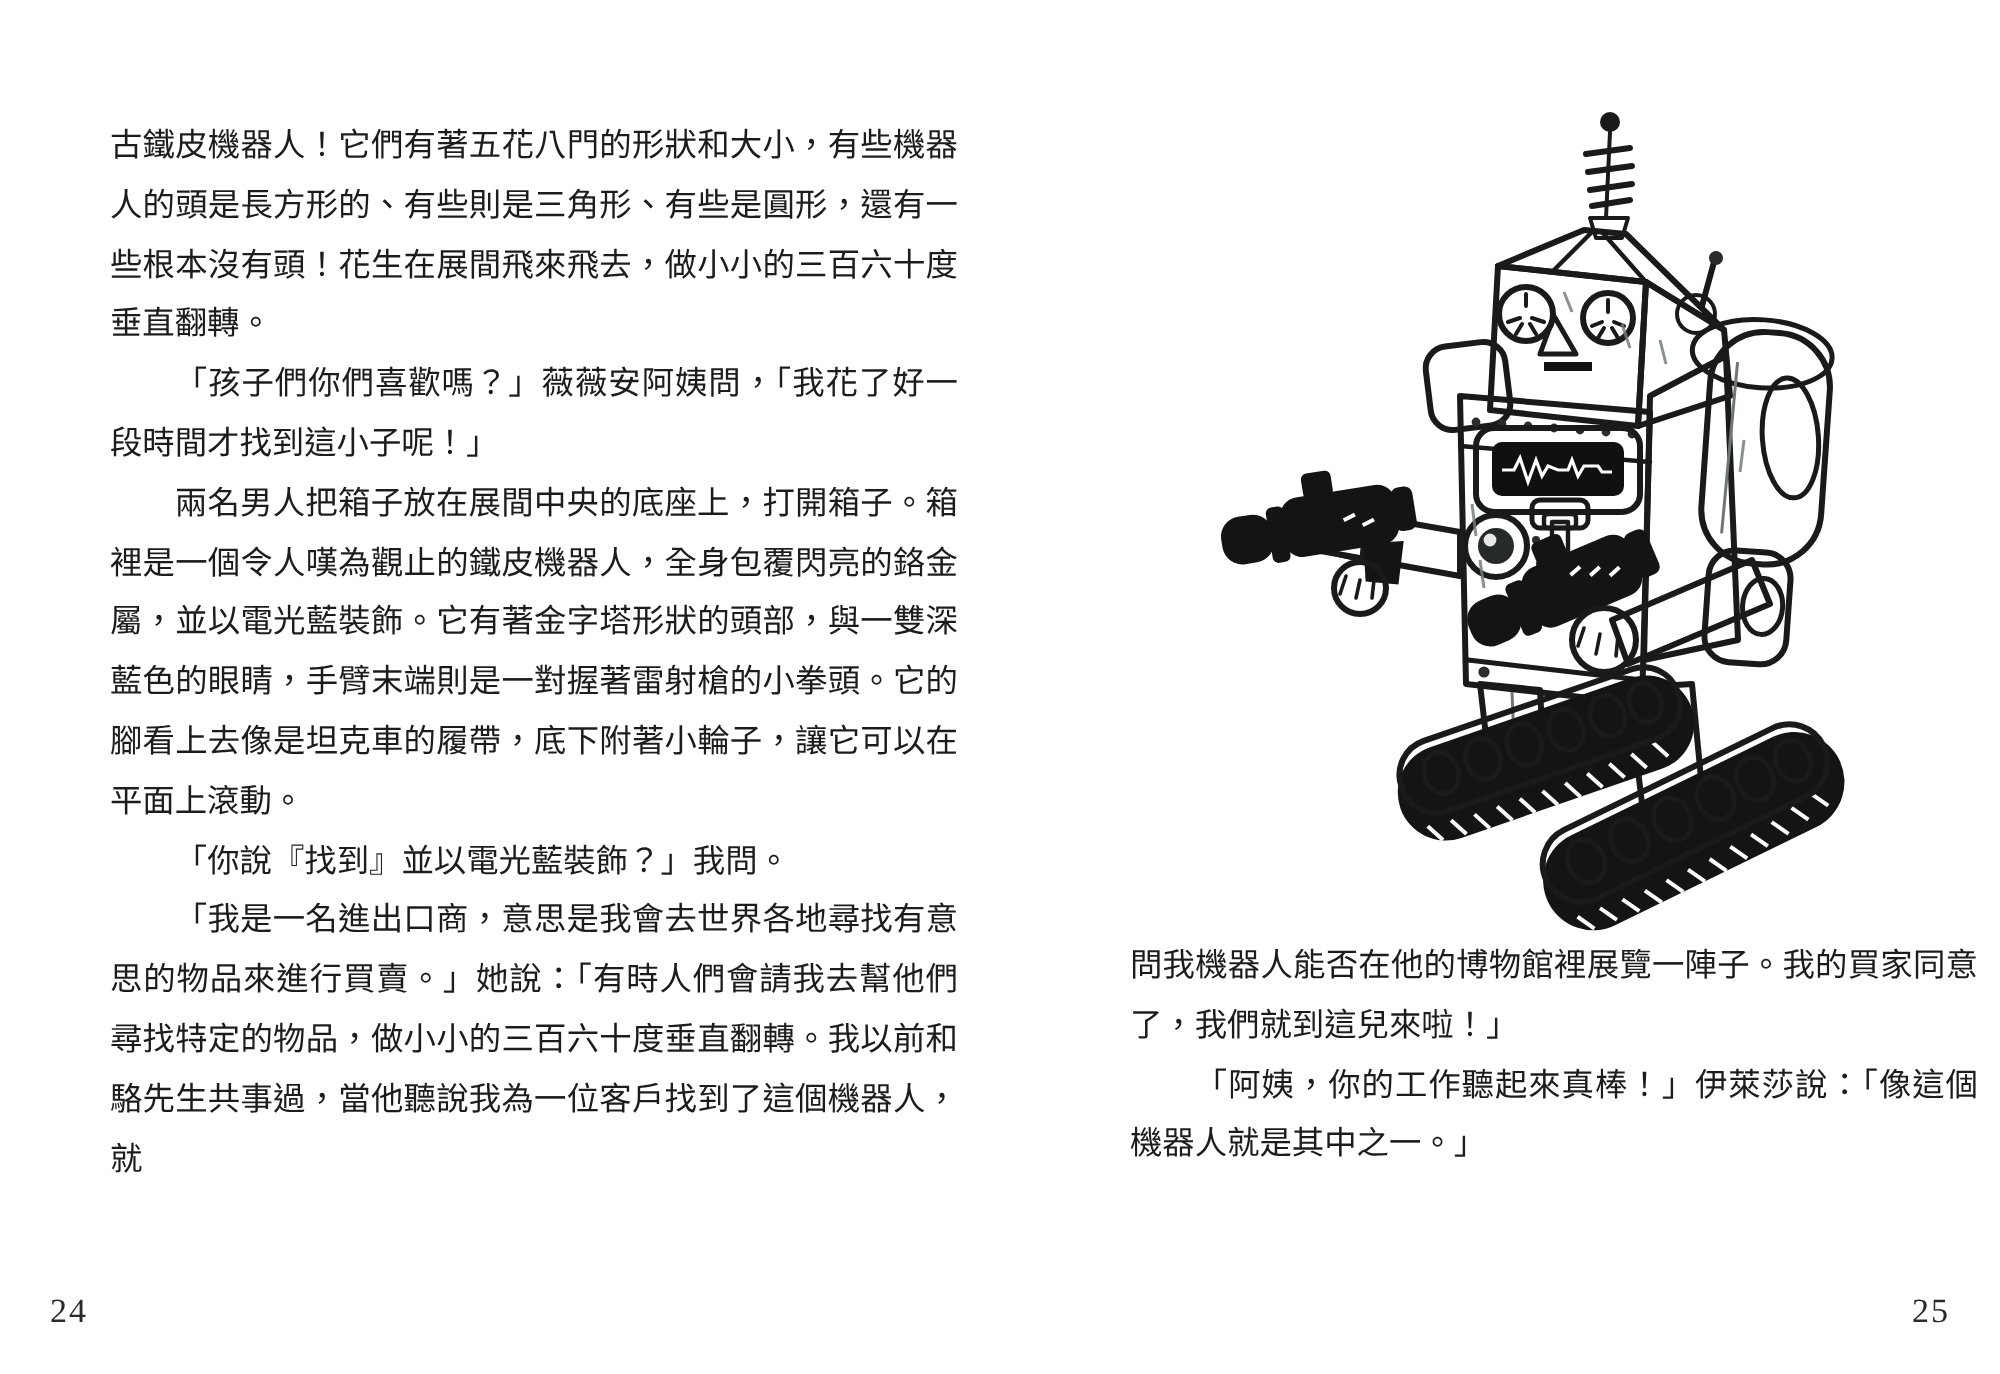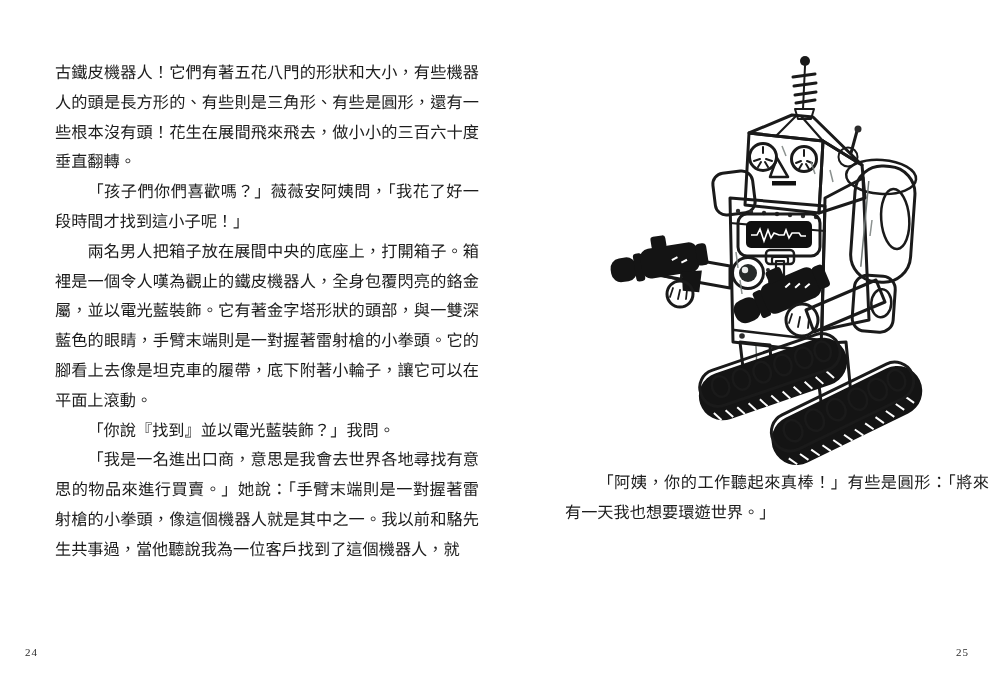--- a/index.html
+++ b/index.html
@@ -11,40 +11,41 @@
   .text-block{
     position:absolute;width:424px;color:#1c1c1c;
     font-size:16.2px;line-height:29.8px;
     text-align:justify;text-justify:inter-ideograph;font-family:Liberation Serif, serif;
   }
   .text-block p{margin:0;}
   .text-block p.indent{text-indent:2em;}
   #left-text{left:55px;top:59px;}
   #right-text{left:565px;top:469px;}
   .page-num{
-    position:absolute;font-size:11px;color:#2a2a2a;letter-spacing:1px;
+    position:absolute;font-size:17px;color:#2a2a2a;letter-spacing:1px;
   }
   #page-num-left{left:25px;top:646px;}
   #page-num-right{left:956px;top:646px;}
   #robot-art{position:absolute;left:580px;top:30px;width:420px;height:440px;}
   .ink{stroke:#1a1a1a;stroke-linejoin:round;stroke-linecap:round;fill:none;}
 </style>
 </head>
 <body>
 
 <div id="left-text" class="text-block">
     <p>古鐵皮機器人！它們有著五花八門的形狀和大小，有些機器人的頭是長方形的、有些則是三角形、有些是圓形，還有一些根本沒有頭！花生在展間飛來飛去，做小小的三百六十度垂直翻轉。</p>
     <p class="indent">「孩子們你們喜歡嗎？」薇薇安阿姨問，「我花了好一段時間才找到這小子呢！」</p>
     <p class="indent">兩名男人把箱子放在展間中央的底座上，打開箱子。箱裡是一個令人嘆為觀止的鐵皮機器人，全身包覆閃亮的鉻金屬，並以電光藍裝飾。它有著金字塔形狀的頭部，與一雙深藍色的眼睛，手臂末端則是一對握著雷射槍的小拳頭。它的腳看上去像是坦克車的履帶，底下附著小輪子，讓它可以在平面上滾動。</p>
     <p class="indent">「你說『找到』並以電光藍裝飾？」我問。</p>
-    <p class="indent">「我是一名進出口商，意思是我會去世界各地尋找有意思的物品來進行買賣。」她說：「手臂末端則是一對握著雷射槍的小拳頭，像這個機器人就是其中之一。我以前和駱先生共事過，當他聽說我為一位客戶找到了這個機器人，就</p>
+    <p class="indent">「我是一名進出口商，意思是我會去世界各地尋找有意思的物品來進行買賣。」她說：「有時人們會請我去幫他們尋找特定的物品，做小小的三百六十度垂直翻轉。我以前和駱先生共事過，當他聽說我為一位客戶找到了這個機器人，就</p>
   </div>
 
 <div id="right-text" class="text-block">
-    <p class="indent">「阿姨，你的工作聽起來真棒！」有些是圓形：「將來有一天我也想要環遊世界。」</p>
+    <p>問我機器人能否在他的博物館裡展覽一陣子。我的買家同意了，我們就到這兒來啦！」</p>
+    <p class="indent">「阿姨，你的工作聽起來真棒！」伊萊莎說：「像這個機器人就是其中之一。」</p>
   </div>
 
 <div id="page-num-left" class="page-num">24</div>
 <div id="page-num-right" class="page-num">25</div>
 
 <svg id="robot-art" viewBox="0 0 420 440" xmlns="http://www.w3.org/2000/svg">
 
   <g transform="rotate(-7 154 163)">
     <rect x="134" y="142" width="40" height="42" rx="11" fill="#b7bdba" class="ink" stroke-width="3"></rect>
   </g>

